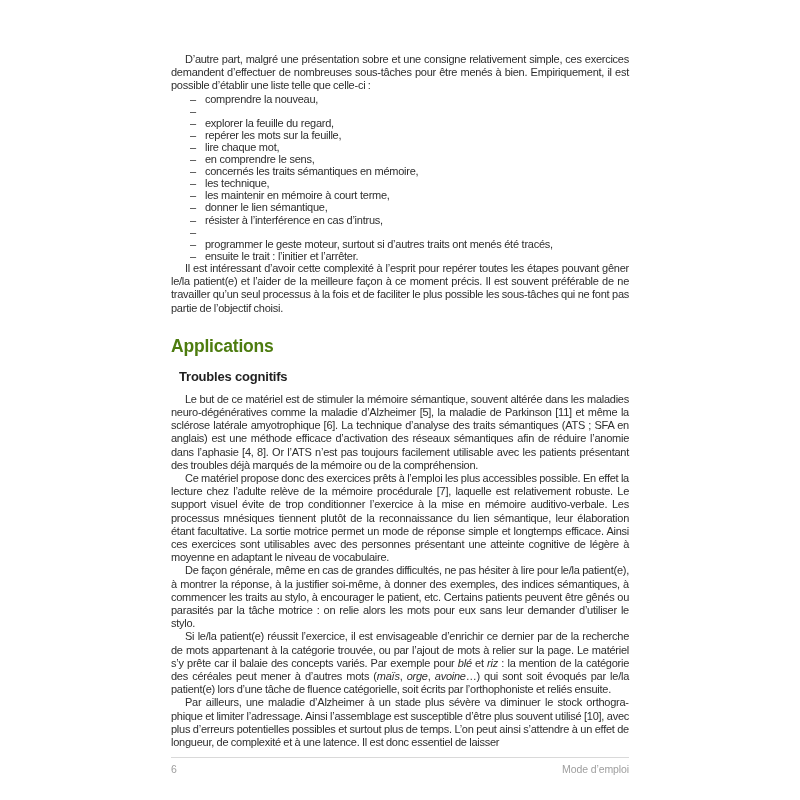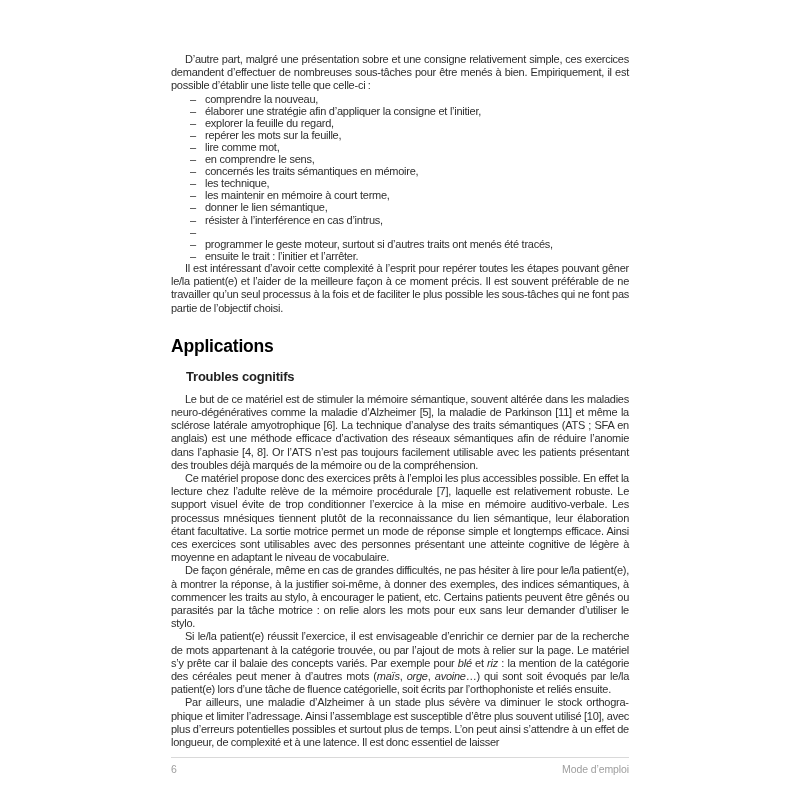--- a/index.html
+++ b/index.html
@@ -45,25 +45,25 @@
     color: #2e2e2e;
   }
   .task-list .marker {
     flex: 0 0 15px;
   }
   h1.section-heading {
     margin: 21px 0 0 0;
     font-size: 17.5px;
     line-height: 20px;
     font-weight: bold;
-    color: #000000;
+    color: #4d7c0f;
     letter-spacing: -0.2px;
   }
   h2.subsection-heading {
-    margin: 13px 0 8px 15px;
+    margin: 13px 0 8px 8px;
     font-size: 13px;
     line-height: 16px;
     font-weight: bold;
     color: #1f1f1f;
     letter-spacing: -0.2px;
   }
   .footer {
     position: absolute;
     left: 171px;
     top: 757px;
@@ -84,33 +84,32 @@
   <div class="content">
     <p class="para indent">D’autre part, malgré une présentation sobre et une consigne relativement simple, ces exercices demandent d’effectuer de nombreuses sous-tâches pour être menés à bien. Em­piriquement, il est possible d’établir une liste telle que celle-ci :</p>
 
     <ul class="task-list">
         <li>
           <span class="marker">–</span>
           <span>comprendre la nouveau,</span>
         </li>
         <li>
           <span class="marker">–</span>
-          <span>élaborer une stratégie afin d’appliquer la consigne et l’initier,</span>
         </li>
         <li>
           <span class="marker">–</span>
           <span>explorer la feuille du regard,</span>
         </li>
         <li>
           <span class="marker">–</span>
           <span>repérer les mots sur la feuille,</span>
         </li>
         <li>
           <span class="marker">–</span>
-          <span>lire comme mot,</span>
+          <span>lire chaque mot,</span>
         </li>
         <li>
           <span class="marker">–</span>
           <span>en comprendre le sens,</span>
         </li>
         <li>
           <span class="marker">–</span>
           <span>concernés les traits sémantiques en mémoire,</span>
         </li>
         <li>

